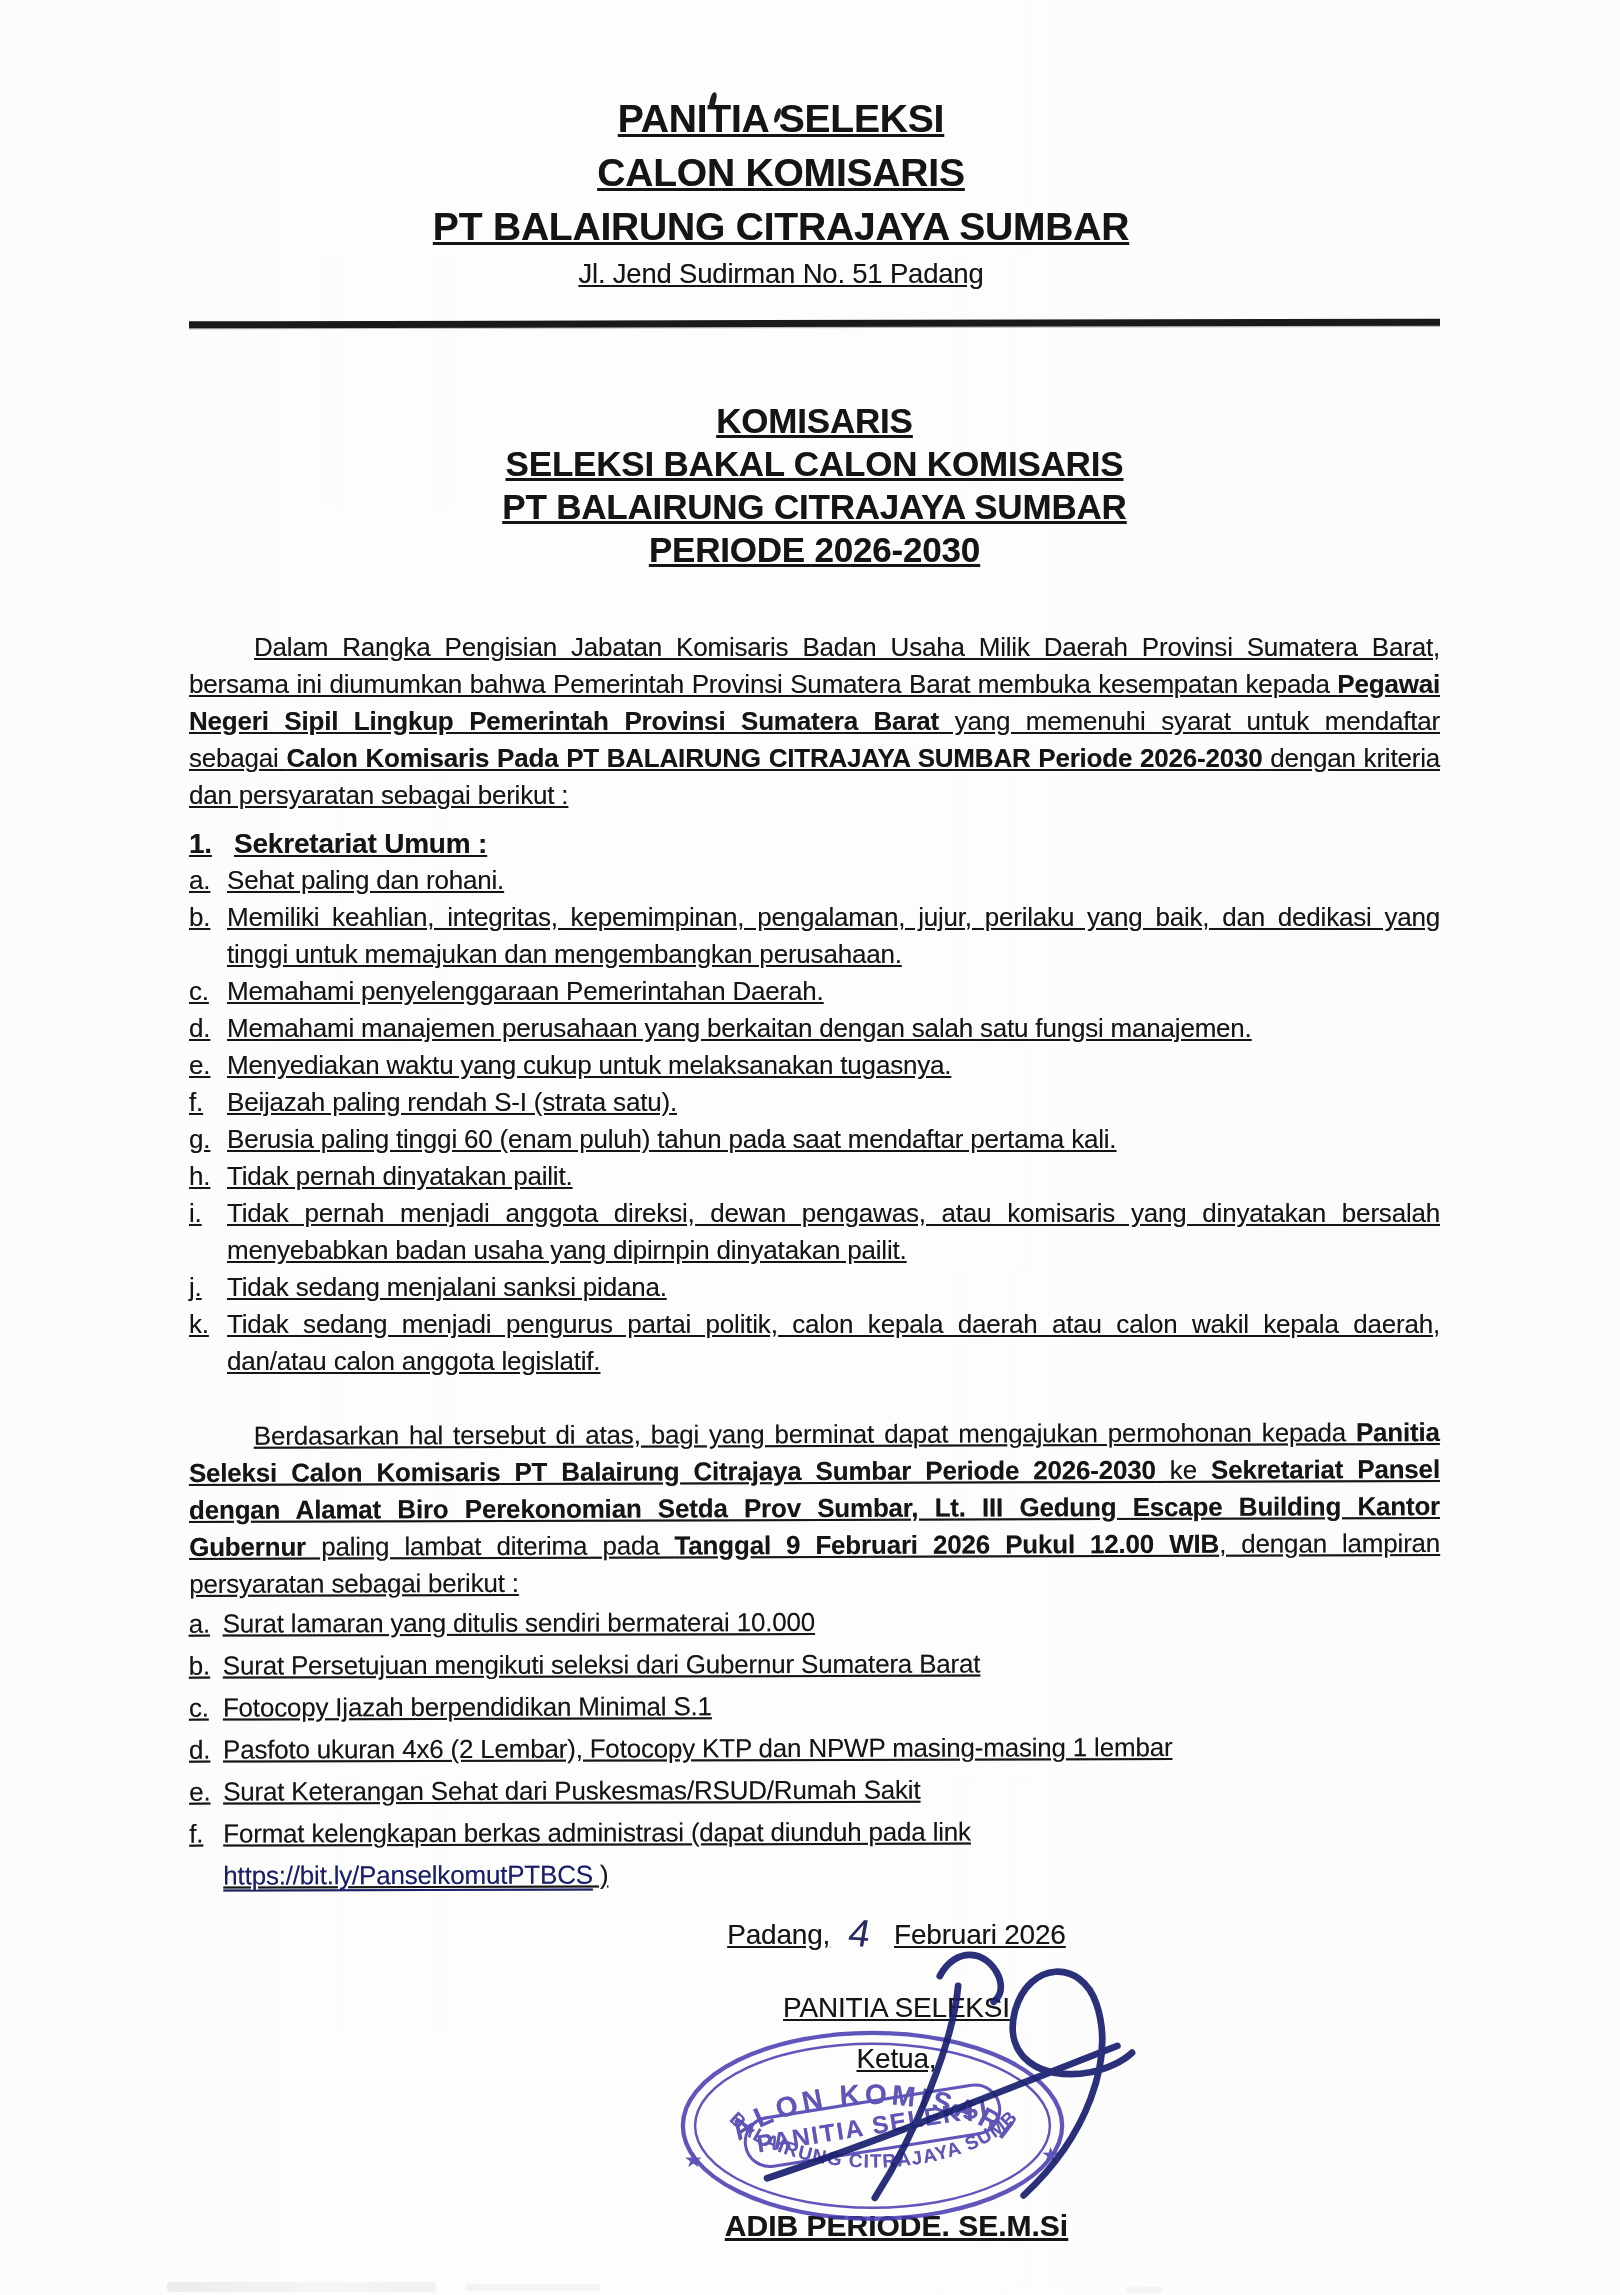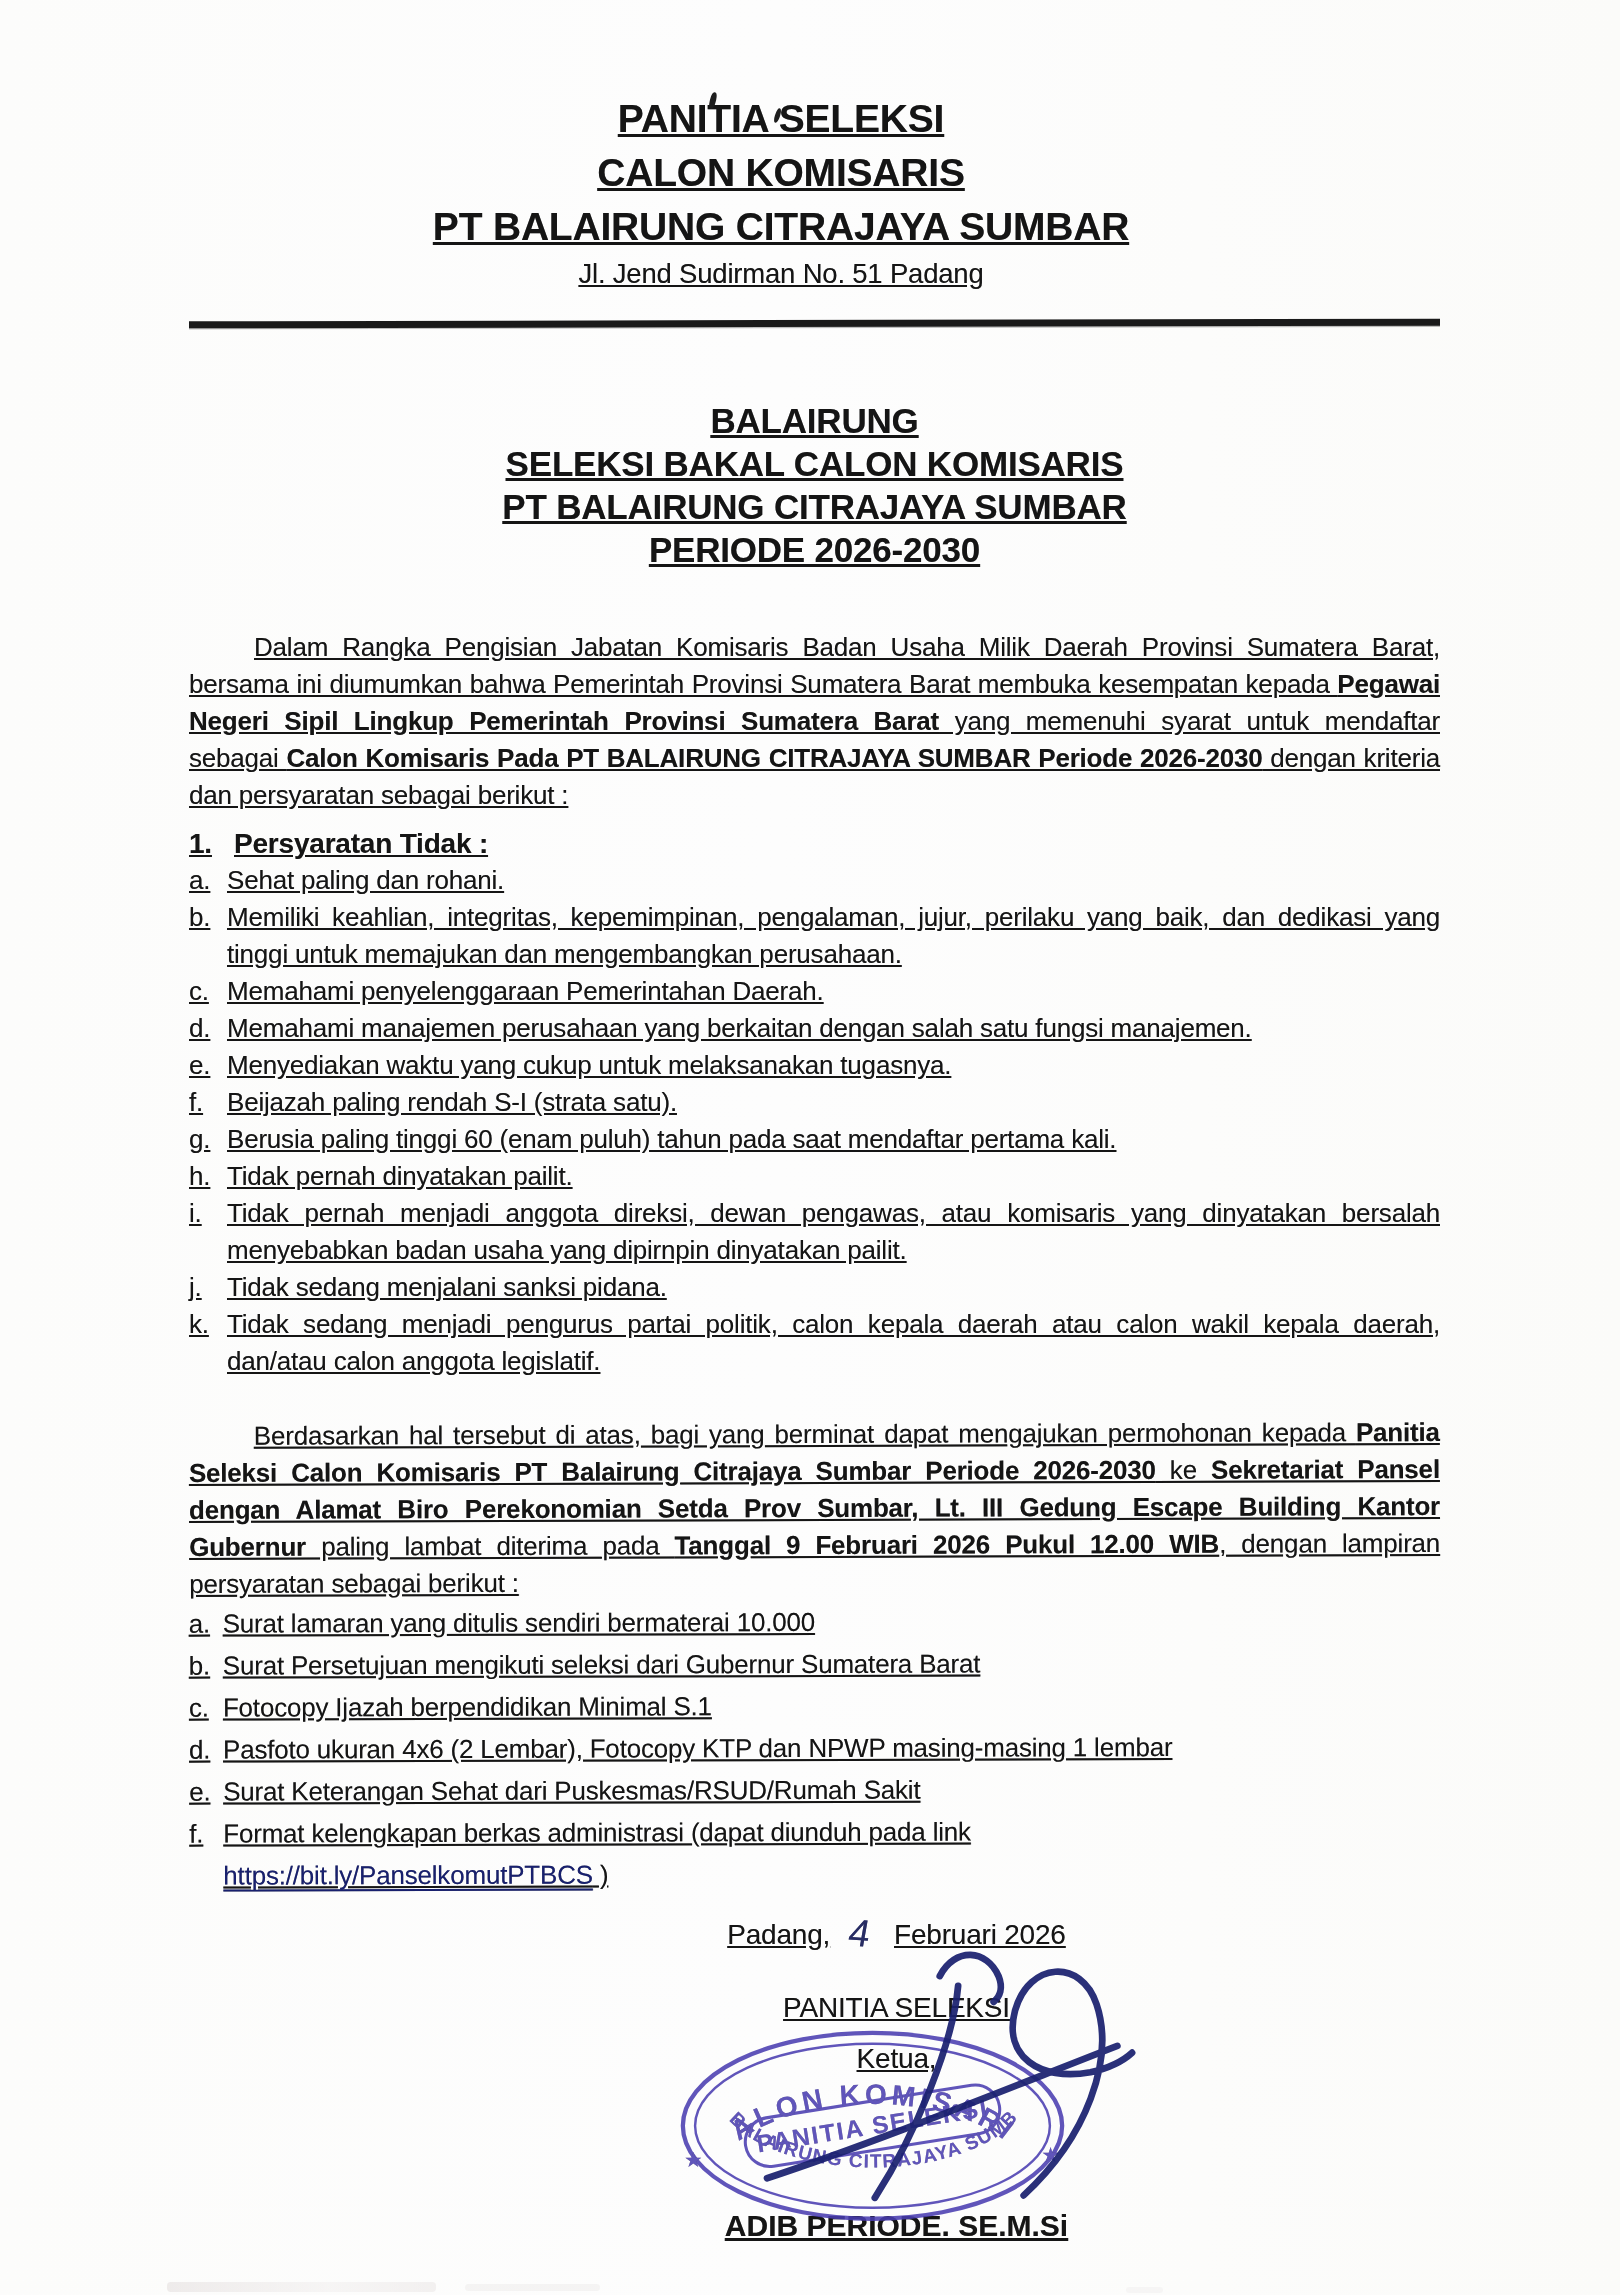--- a/index.html
+++ b/index.html
@@ -73,31 +73,31 @@
     <div class="letterhead">
       <div class="lh-line">PANITIA SELEKSI</div>
       <div class="lh-line">CALON KOMISARIS</div>
       <div class="lh-line">PT BALAIRUNG CITRAJAYA SUMBAR</div>
       <div class="lh-addr">Jl. Jend Sudirman No. 51 Padang</div>
     </div>
 
     <div class="rule"></div>
 
     <div class="titleblock">
-      <div class="title-line">BALAIRUNG</div>
+      <div class="title-line">KOMISARIS</div>
       <div class="title-line">SELEKSI BAKAL CALON KOMISARIS</div>
       <div class="title-line">PT BALAIRUNG CITRAJAYA SUMBAR</div>
       <div class="title-line">PERIODE 2026-2030</div>
     </div>
 
     <div class="para para1"><span class="run">Dalam Rangka Pengisian Jabatan Komisaris Badan Usaha Milik Daerah Provinsi Sumatera Barat, bersama ini diumumkan bahwa Pemerintah Provinsi Sumatera Barat membuka kesempatan kepada </span><span class="run b">Pegawai Negeri Sipil Lingkup Pemerintah Provinsi Sumatera Barat</span><span class="run"> yang memenuhi syarat untuk mendaftar sebagai </span><span class="run b">Calon Komisaris Pada PT BALAIRUNG CITRAJAYA SUMBAR Periode 2026-2030</span><span class="run"> dengan kriteria dan persyaratan sebagai berikut :</span></div>
 
     <div class="sec-heading">
       <span class="sec-num">1.</span>
-      <span>Persyaratan Tidak :</span>
+      <span>Sekretariat Umum :</span>
     </div>
 
     <ul class="letter-list list1">
         <li>
           <span class="marker">a.</span>
           <span class="li-body"><span class="run">Sehat paling dan rohani.</span></span>
         </li>
         <li>
           <span class="marker">b.</span>
           <span class="li-body"><span class="run">Memiliki keahlian, integritas, kepemimpinan, pengalaman, jujur, perilaku yang baik, dan dedikasi yang tinggi untuk memajukan dan mengembangkan perusahaan.</span></span>

